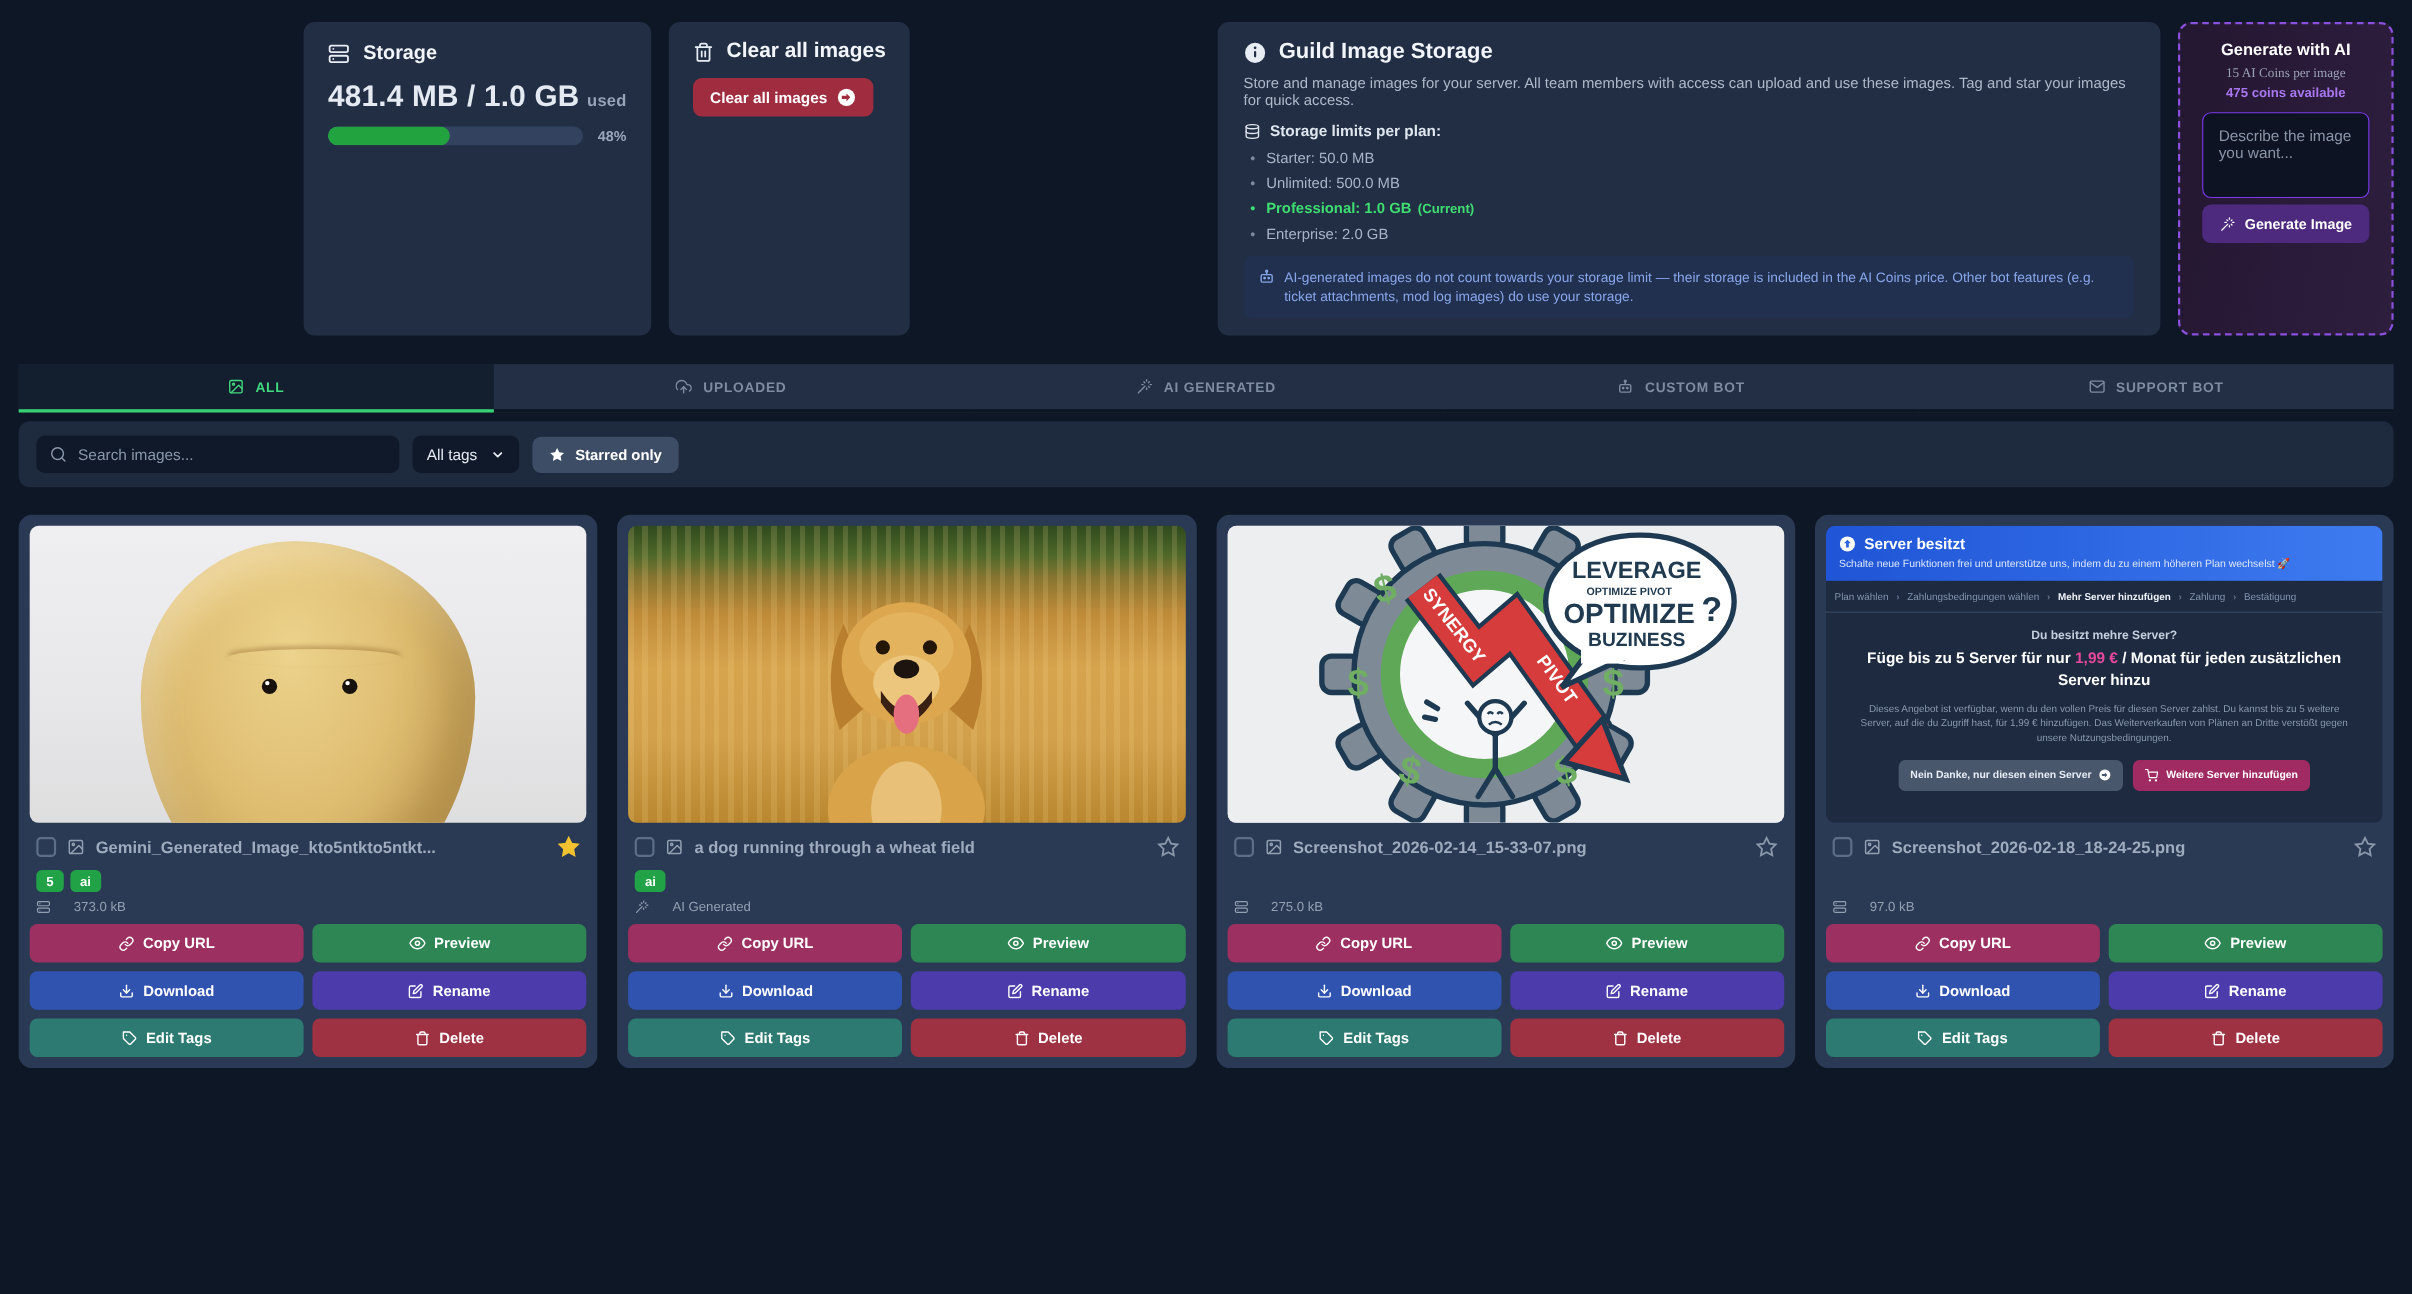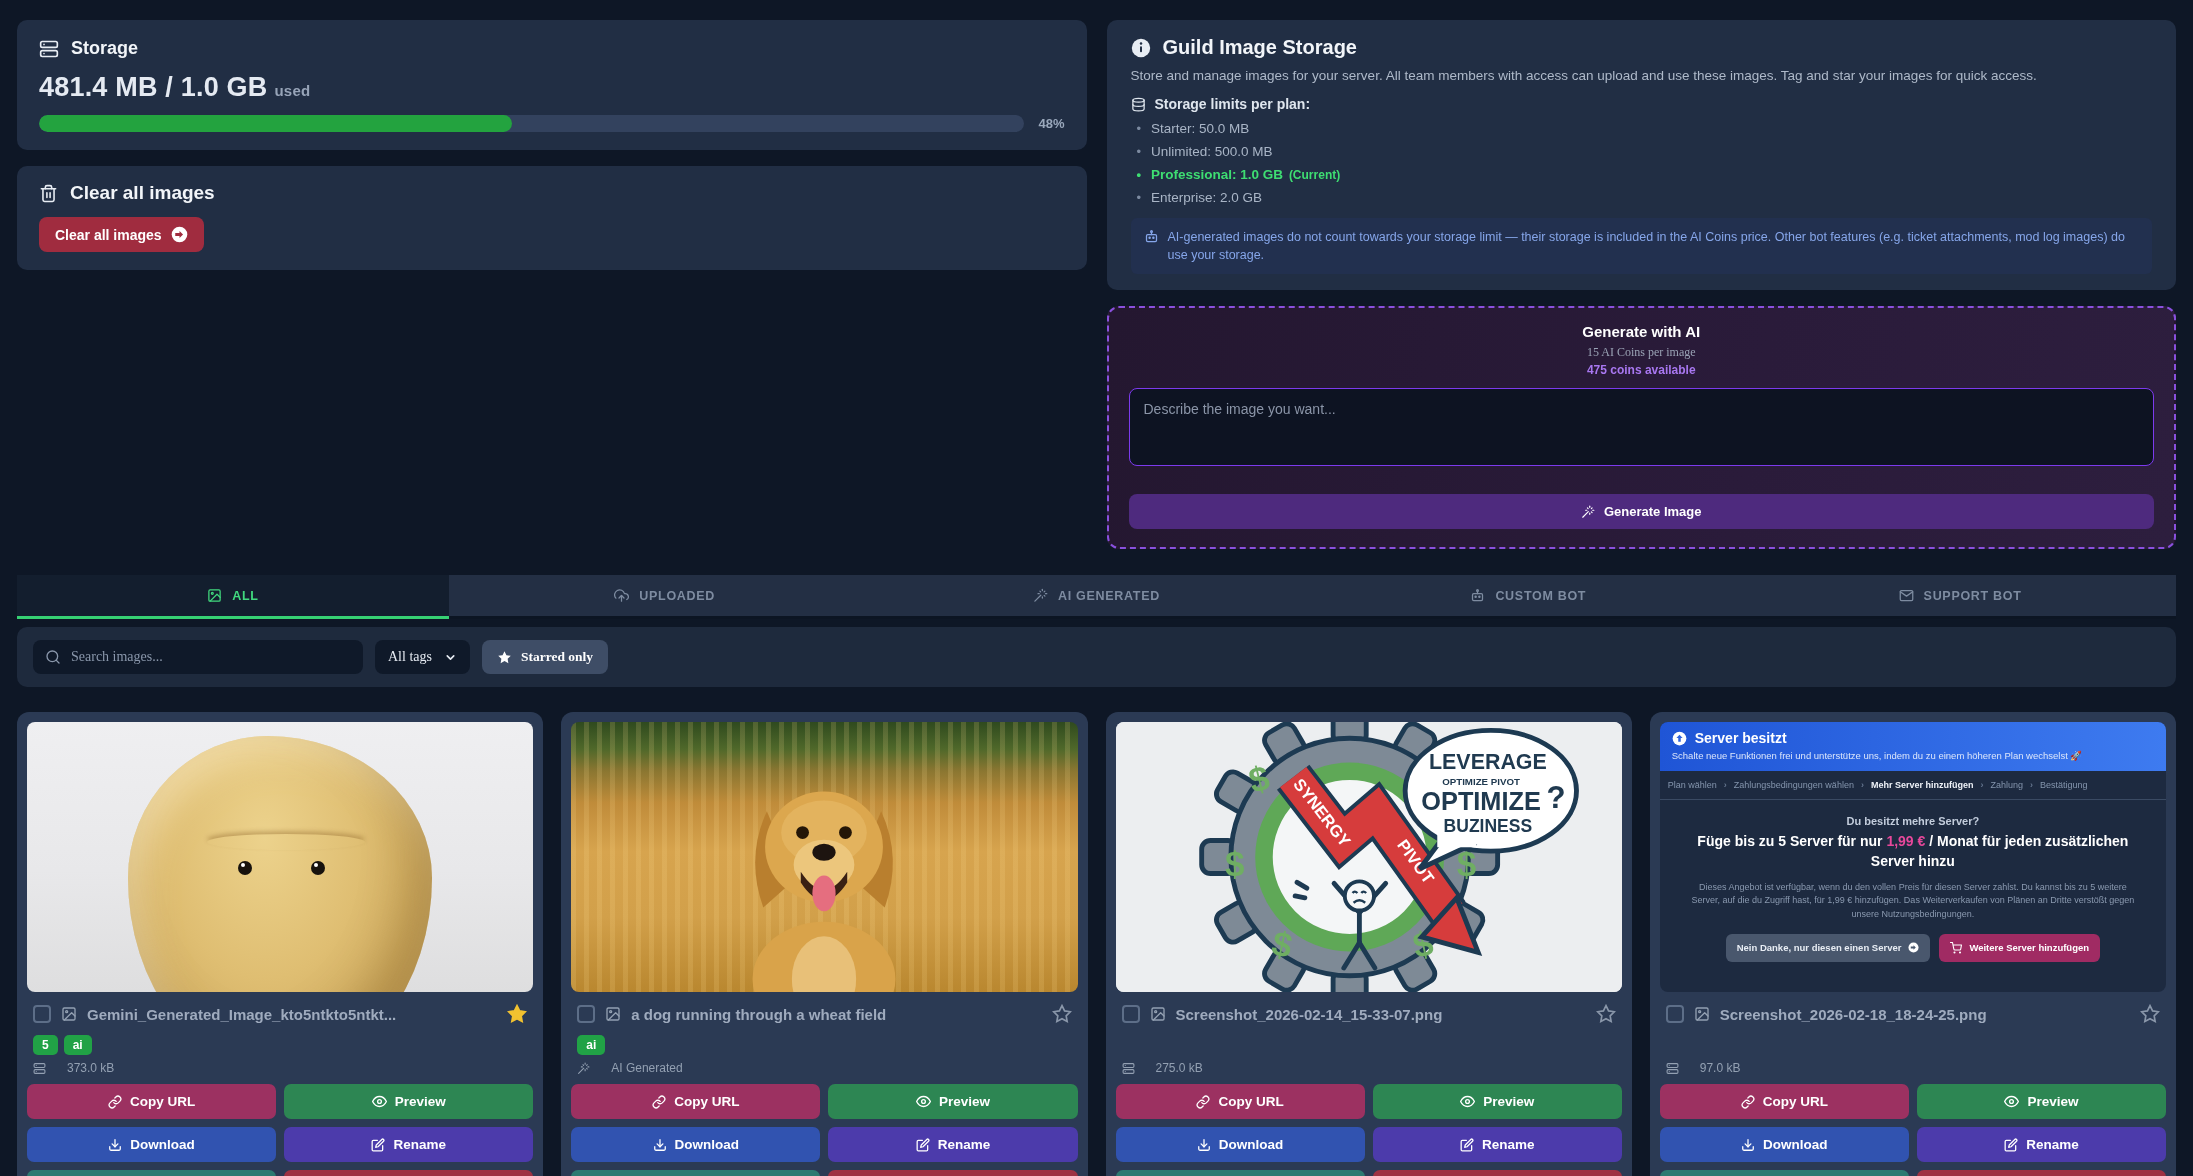--- a/index.html
+++ b/index.html
@@ -10,21 +10,21 @@
     background: #0e1726;
     font-family: "Liberation Sans", sans-serif;
     color: #e5eaf2;
     padding: 20px 17px 0;
     overflow: hidden;
   }
   svg.ic { display:block; flex:none; }
 
   
   .top-grid { display:grid; grid-template-columns: 1fr 1fr; gap: 20px; }
-  .col { display:flex; flex-direction:column; gap:16px; }
+  .col { display:flex; flex-direction:row; gap:16px;justify-content:center; }
   .panel { background:#212e44; border-radius:10px; padding:18px 22px; }
 
   .panel-title { display:flex; align-items:center; gap:12px; font-size:18px; font-weight:bold; color:#f2f5f9; }
   .usage { font-size:27px; font-weight:bold; margin:13px 0 12px; letter-spacing:.2px; }
   .usage .suffix { font-size:15px; font-weight:bold; color:#97a4b8; margin-left:7px; }
   .progress-row { display:flex; align-items:center; gap:14px; }
   .track { flex:1; height:17px; background:#33425e; border-radius:9px; overflow:hidden; }
   .fill { height:100%; background:#23a33f; border-radius:9px; }
   .pct { color:#9aa8bc; font-size:13px; font-weight:bold; }
 
@@ -55,34 +55,34 @@
 
   .ai-panel { border:2px dashed #8a50dd; border-radius:12px; padding:15px 20px 18px;
     background:linear-gradient(100deg,#241730 0%,#2a1b3a 60%,#2d1e3e 100%); text-align:center; }
   .ai-title { font-size:15px; font-weight:bold; color:#fff; }
   .ai-cost { font-size:12px; color:#9aa3b5; margin-top:5px;font-family:Liberation Serif, serif; }
   .ai-coins { font-size:12px; color:#a877f0; font-weight:bold; margin-top:3px; }
   .ai-prompt { width:100%; height:78px; margin-top:11px; background:#0d1322; border:1px solid #7c3aed;
     border-radius:8px; color:#cfd6e4; padding:12px 14px; resize:none; outline:none;
     font-family:"Liberation Sans",sans-serif; font-size:14px; }
   .ai-prompt::placeholder { color:#8b95a8; }
-  .generate-btn { margin-top:24px; width:100%; background:#4e2a7e; border:none; border-radius:8px;
+  .generate-btn { margin-top:1px; width:100%; background:#4e2a7e; border:none; border-radius:8px;
     color:#fff; font-family:inherit; font-weight:bold; font-size:13px; padding:10px;
     display:flex; justify-content:center; align-items:center; gap:9px; cursor:pointer; }
 
   
   .tabs { display:grid; grid-template-columns:repeat(5,1fr); margin-top:26px; background:#232f44; }
   .tab { height:44px; display:flex; align-items:center; justify-content:center; gap:10px;
     color:#7e8ca1; font-size:12.5px; font-weight:bold; letter-spacing:.7px;
     border-bottom:3px solid #0c1523; cursor:pointer; }
   .tab.active { background:#131e2e; color:#41d97e; border-bottom-color:#36d173; }
 
   
   .search-panel { margin-top:8px; background:#1e2a3d; border-radius:10px; padding:13px 16px;
-    display:flex; gap:12px; align-items:center;font-family:Liberation Serif, serif; }
+    display:flex; gap:12px; align-items:center; }
   .search-box { width:330px; background:#0f1929; border-radius:8px; display:flex; align-items:center;
     gap:10px; padding:9px 12px; color:#8a97ab; }
   .search-box input { flex:1; background:transparent; border:none; outline:none; color:#dfe5ee;
     font-family:inherit; font-size:14px; }
   .search-box input::placeholder { color:#8a97ab; }
   .tag-select { background:#0f1929; border-radius:8px; padding:9px 13px; display:flex; gap:12px;
     align-items:center; font-size:14px; color:#e6ebf2; cursor:pointer; }
   .starred-btn { background:#3e4d66; border:none; border-radius:8px; padding:9px 15px;
     display:flex; gap:9px; align-items:center; color:#fff; font-family:inherit;
     font-size:13.5px; font-weight:bold; cursor:pointer; }

